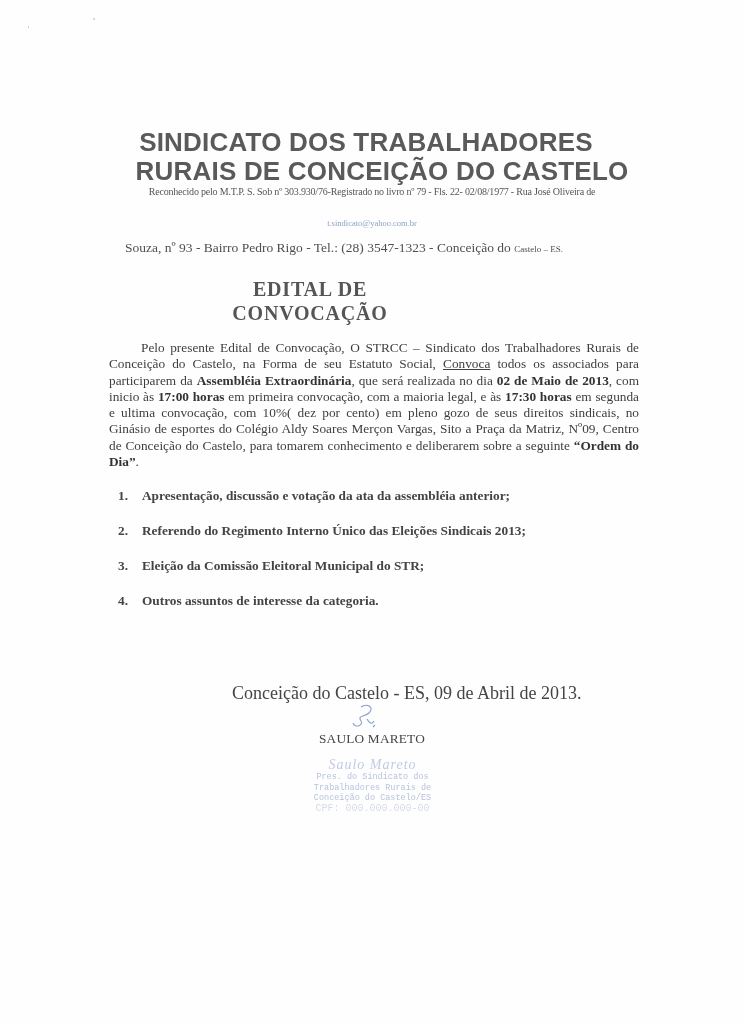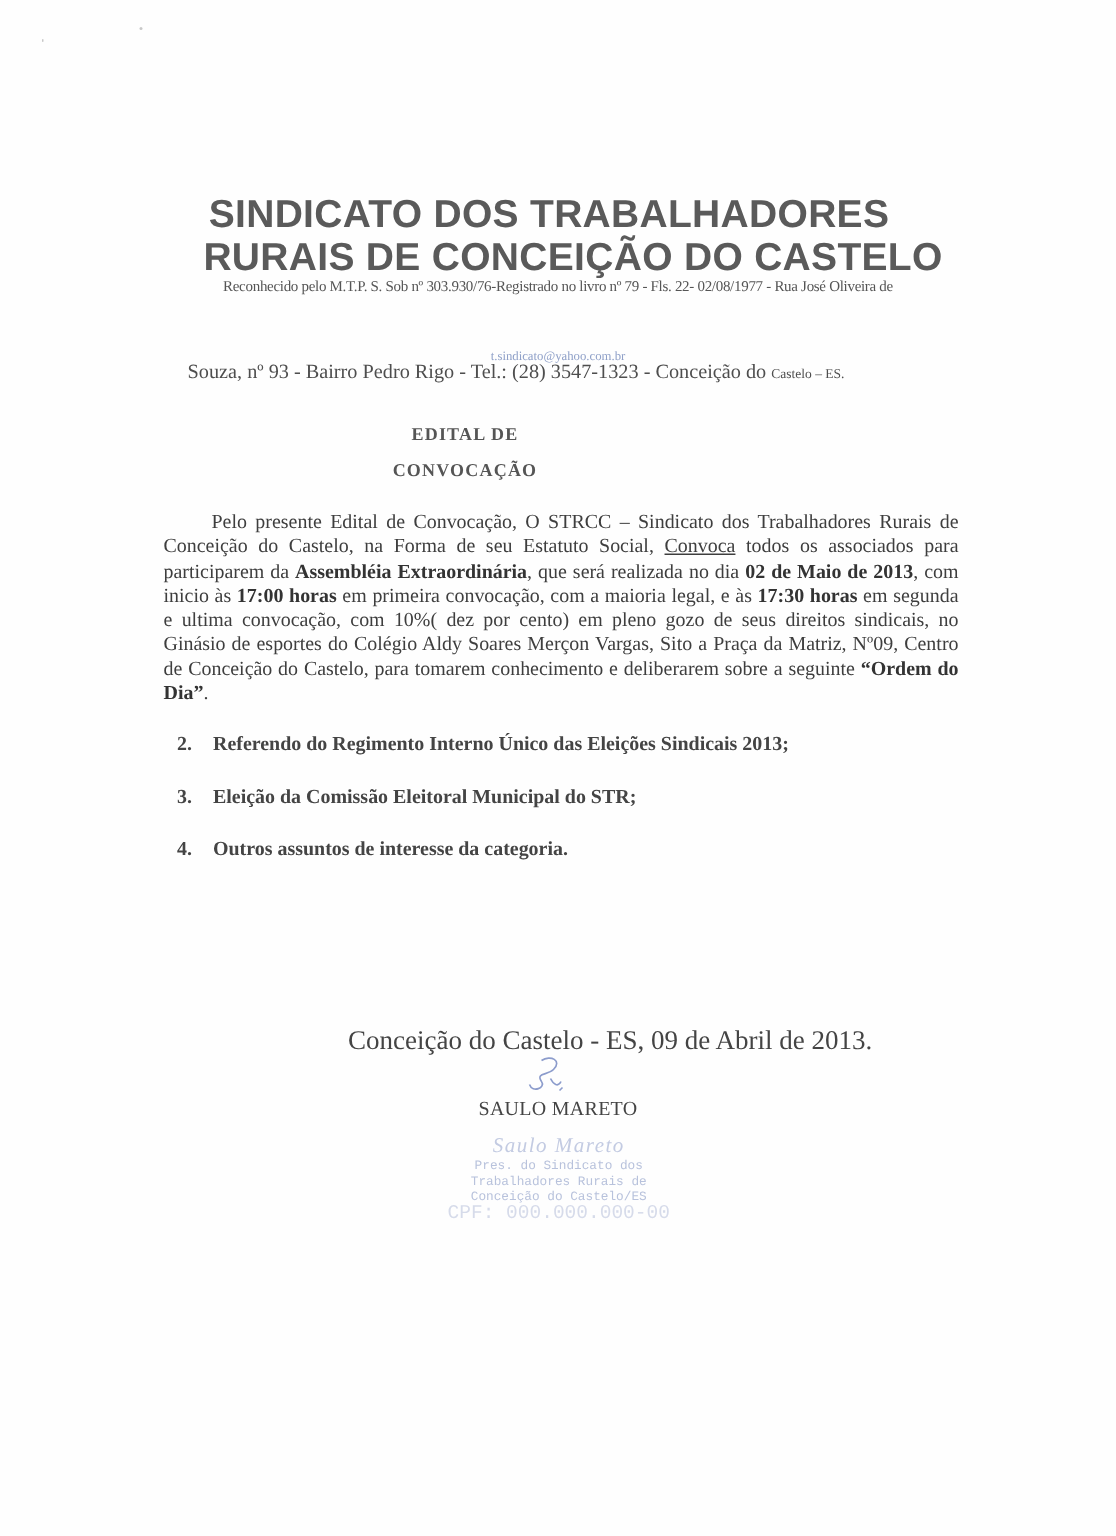--- a/index.html
+++ b/index.html
@@ -18,26 +18,26 @@
       position: absolute; top: 186px; left: 0; width: 744px; text-align: center;
       font-family: "Liberation Serif", serif; font-size: 10px; color: #555; letter-spacing: -0.2px;
     }
     .org-addr {
       position: absolute; top: 198px; left: 0; width: 688px; text-align: center;
       font-family: "Liberation Serif", serif; font-size: 13.5px; color: #4e4e4e; margin-top: 42px;
     }
     .org-addr .small { font-size: 9px; }
     .org-email {
       position: absolute; top: 218px; left: 0; width: 744px; text-align: center;
-      font-family: "Liberation Serif", serif; font-size: 8.5px; color: #8fa0c8; margin-top: 14px;
+      font-family: "Liberation Serif", serif; font-size: 8.5px; color: #8fa0c8;
     }
 
     .doc-title {
       position: absolute; left: 0; width: 620px; text-align: center;
-      font-family: "Liberation Serif", serif; font-weight: bold; font-size: 12px;
+      font-family: "Liberation Serif", serif; font-weight: bold; font-size: 20px;
       color: #555; letter-spacing: 0.8px; line-height: 24px;
     }
     .doc-title.l1 { top: 277px; }
     .doc-title.l2 { top: 301px; }
 
     .body-para {
       position: absolute; left: 109px; top: 340px; width: 530px;
       font-family: "Liberation Serif", serif; font-size: 13.3px; line-height: 16.3px;
       color: #3e3e3e; text-align: justify; text-indent: 32px; margin: 0;
     }
@@ -66,21 +66,21 @@
       position: absolute; top: 746px; left: 0; width: 744px; text-align: center;
       font-family: "Liberation Serif", serif; font-size: 13.3px; color: #444;
     }
 
     .stamp {
       position: absolute; top: 758px; left: 290px; width: 165px; text-align: center;
       color: #b8c2dc; font-family: "Liberation Mono", monospace;
     }
     .stamp .stamp-name { font-family: "Liberation Serif", serif; font-style: italic; font-size: 14px; line-height: 14px; color: #c3cbe2; letter-spacing: 1px; }
     .stamp .stamp-line { font-size: 8.5px; line-height: 10.5px; }
-    .stamp .stamp-faint { font-size: 13px; line-height: 9px; color: #d6dbea; font-family: Liberation Mono, monospace; }
+    .stamp .stamp-faint { font-size: 10px; line-height: 9px; color: #d6dbea; font-family: Liberation Mono, monospace; }
 
     .speck { position: absolute; width: 2px; height: 2px; background: #c8c8c8; border-radius: 1px; }
   </style>
 </head>
 <body>
 
 <div class="page">
 
   <span class="speck" style="left:93px;top:18px;"></span>
   <span class="speck" style="left:28px;top:26px;width:1px;"></span>
@@ -92,20 +92,21 @@
     <div class="org-addr"><span>Souza, nº 93 - Bairro Pedro Rigo - Tel.: (28) 3547-1323 - Conceição do </span><span class="small">Castelo – ES.</span></div>
     <div class="org-email">t.sindicato@yahoo.com.br</div>
   </div>
 
   <div class="doc-title l1">EDITAL DE</div>
   <div class="doc-title l2">CONVOCAÇÃO</div>
 
   <p class="body-para"><span>Pelo presente Edital de Convocação, O STRCC – Sindicato dos Trabalhadores Rurais de Conceição do Castelo, na Forma de seu Estatuto Social, </span><u>Convoca</u><span> todos os associados para participarem da </span><b>Assembléia Extraordinária</b><span>, que será realizada no dia </span><b>02 de Maio de 2013</b><span>, com inicio às </span><b>17:00 horas</b><span> em primeira convocação, com a maioria legal, e às </span><b>17:30 horas</b><span> em segunda e ultima convocação, com 10%( dez por cento) em pleno gozo de seus direitos sindicais, no Ginásio de esportes do Colégio Aldy Soares Merçon Vargas, Sito a Praça da Matriz, Nº09, Centro de Conceição do Castelo, para tomarem conhecimento e deliberarem sobre a seguinte </span><b>“Ordem do Dia”</b><span>.</span></p>
 
   <ol class="agenda">
+    <li><span class="num">1.</span><span>Apresentação, discussão e votação da ata da assembléia anterior;</span></li>
     <li><span class="num">2.</span><span>Referendo do Regimento Interno Único das Eleições Sindicais 2013;</span></li>
     <li><span class="num">3.</span><span>Eleição da Comissão Eleitoral Municipal do STR;</span></li>
     <li><span class="num">4.</span><span>Outros assuntos de interesse da categoria.</span></li>
   </ol>
 
   <div class="place-date">Conceição do Castelo - ES, 09 de Abril de 2013.</div>
 
   <svg class="signature-mark" viewBox="0 0 34 30">
     <path d="M14 4 C 20 0, 28 4, 22 10 C 18 14, 10 12, 14 18 C 17 22, 8 26, 6 20 M 20 16 C 22 20, 25 22, 27 18 M 26 24 L 28 22" fill="none" stroke="#8c9ccc" stroke-width="1.1"></path>
   </svg>

